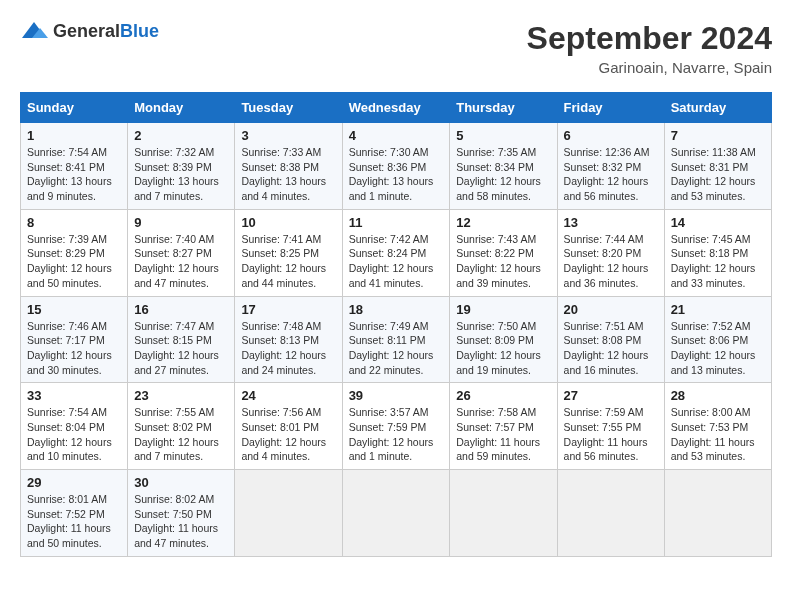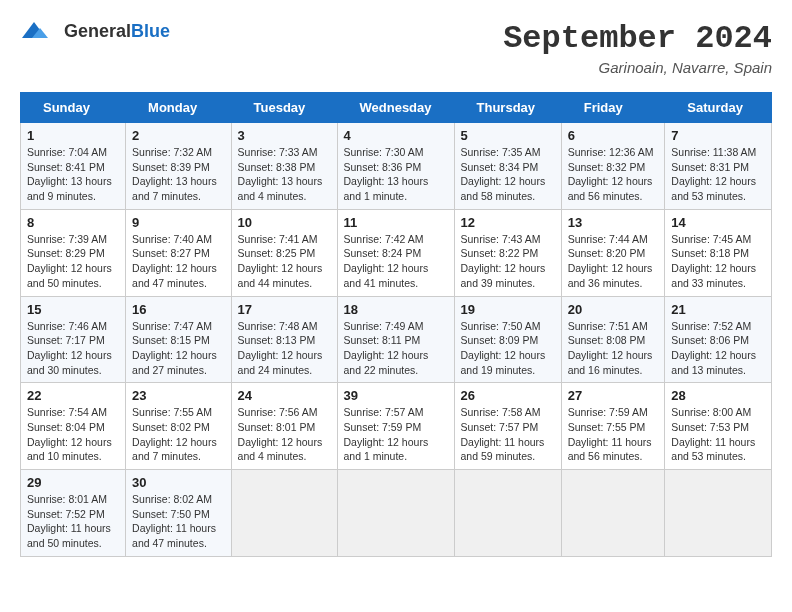--- a/index.html
+++ b/index.html
@@ -12,21 +12,21 @@
     }
     .header {
       display: flex;
       justify-content: space-between;
       align-items: flex-start;
       margin-bottom: 16px;
     }
     .logo {
       display: flex;
       align-items: center;
-      gap: 16px;
+      gap: 5px;
     }
     .logo-text-general {
       font-size: 18px;
       font-weight: bold;
       color: #333;
     }
     .logo-text-blue {
       font-size: 18px;
       font-weight: bold;
       color: #1a6fc4;
@@ -35,37 +35,35 @@
       width: 28px;
       height: 22px;
     }
     .title-block {
       text-align: right;
     }
     .month-title {
       font-size: 32px;
       font-weight: bold;
       color: #333;
-      font-family: Liberation Mono, monospace;
     }
     .location-title {
       font-size: 15px;
       color: #555;
       margin-top: 2px;
-      font-style: italic;
     }
     .calendar {
       width: 100%;
       border-collapse: collapse;
       font-size: 11px;
     }
     .calendar thead tr th {
       background: #1a6fc4;
       color: #fff;
-      padding: 7px 22px;
+      padding: 7px 6px;
       text-align: left;
       font-size: 13px;
       font-weight: bold;
       border: 1px solid #1a6fc4;
     }
     .calendar tbody tr td {
       border: 1px solid #ccc;
       vertical-align: top;
       padding: 5px 6px;
       width: 108px;
@@ -121,21 +119,21 @@
       <th>Wednesday</th>
       <th>Thursday</th>
       <th>Friday</th>
       <th>Saturday</th>
     </tr>
   </thead>
   <tbody id="calendar-body">
   <tr>
         <td>
           <div class="day-number">1</div>
-          <div class="day-info">Sunrise: 7:04 AM
+          <div class="day-info">Sunrise: 7:54 AM
 Sunset: 8:41 PM
 Daylight: 13 hours
 and 9 minutes.</div>
         </td>
         <td>
           <div class="day-number">2</div>
           <div class="day-info">Sunrise: 7:32 AM
 Sunset: 8:39 PM
 Daylight: 13 hours
 and 7 minutes.</div>
@@ -273,21 +271,21 @@
         <td>
           <div class="day-number">21</div>
           <div class="day-info">Sunrise: 7:52 AM
 Sunset: 8:06 PM
 Daylight: 12 hours
 and 13 minutes.</div>
         </td>
       </tr>
       <tr>
         <td>
-          <div class="day-number">22</div>
+          <div class="day-number">33</div>
           <div class="day-info">Sunrise: 7:54 AM
 Sunset: 8:04 PM
 Daylight: 12 hours
 and 10 minutes.</div>
         </td>
         <td>
           <div class="day-number">23</div>
           <div class="day-info">Sunrise: 7:55 AM
 Sunset: 8:02 PM
 Daylight: 12 hours
@@ -295,21 +293,21 @@
         </td>
         <td>
           <div class="day-number">24</div>
           <div class="day-info">Sunrise: 7:56 AM
 Sunset: 8:01 PM
 Daylight: 12 hours
 and 4 minutes.</div>
         </td>
         <td>
           <div class="day-number">39</div>
-          <div class="day-info">Sunrise: 7:57 AM
+          <div class="day-info">Sunrise: 3:57 AM
 Sunset: 7:59 PM
 Daylight: 12 hours
 and 1 minute.</div>
         </td>
         <td>
           <div class="day-number">26</div>
           <div class="day-info">Sunrise: 7:58 AM
 Sunset: 7:57 PM
 Daylight: 11 hours
 and 59 minutes.</div>

